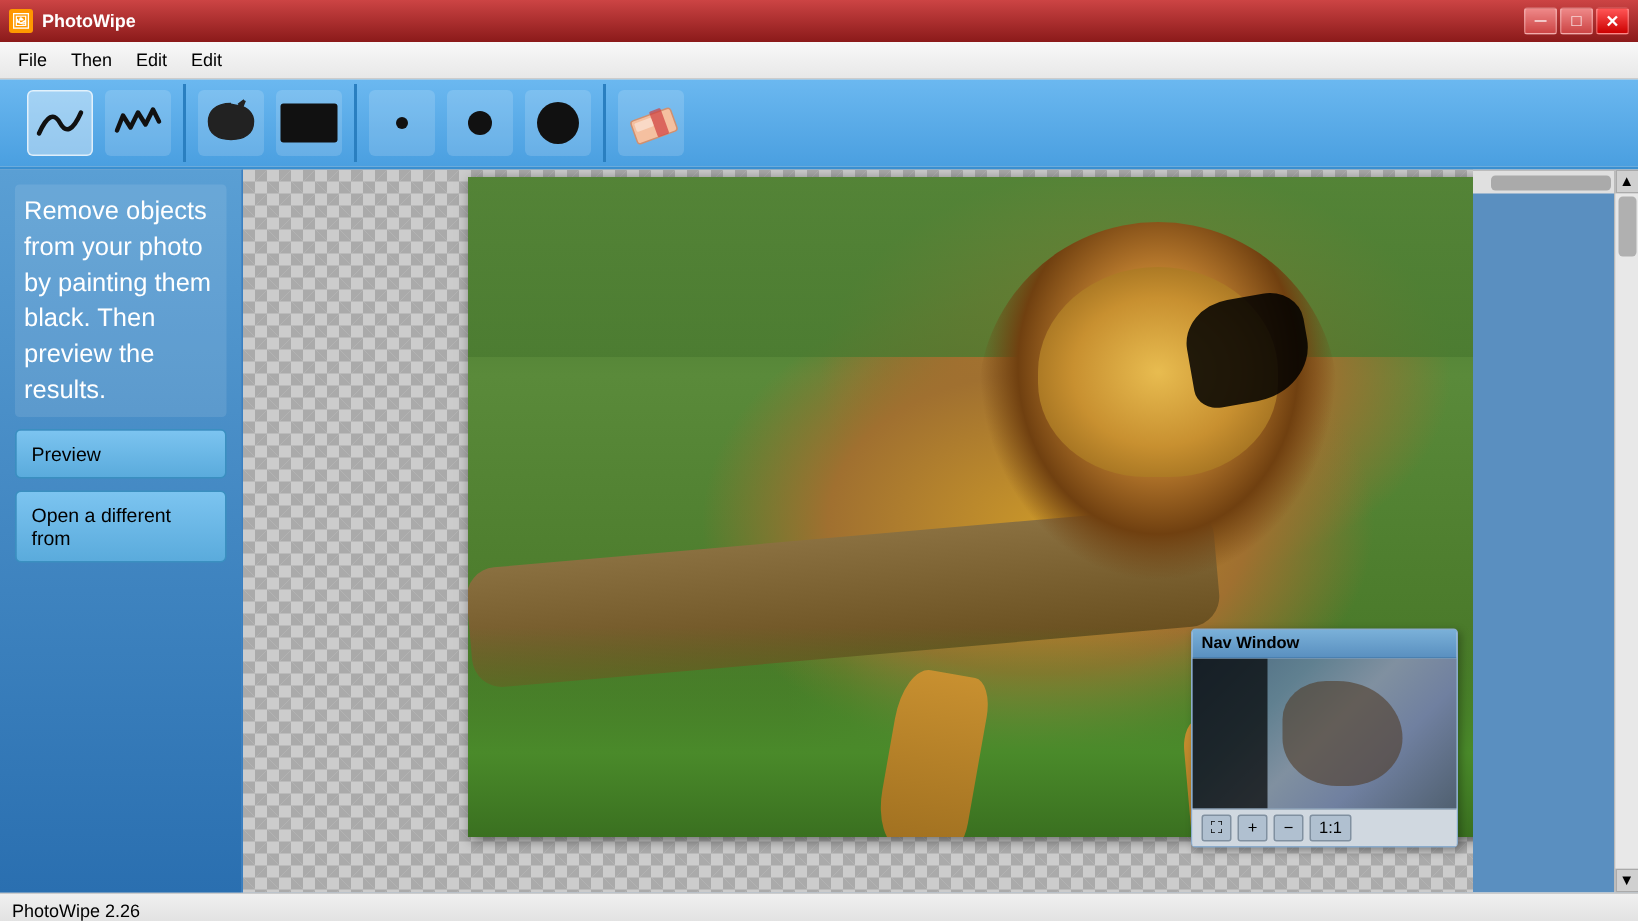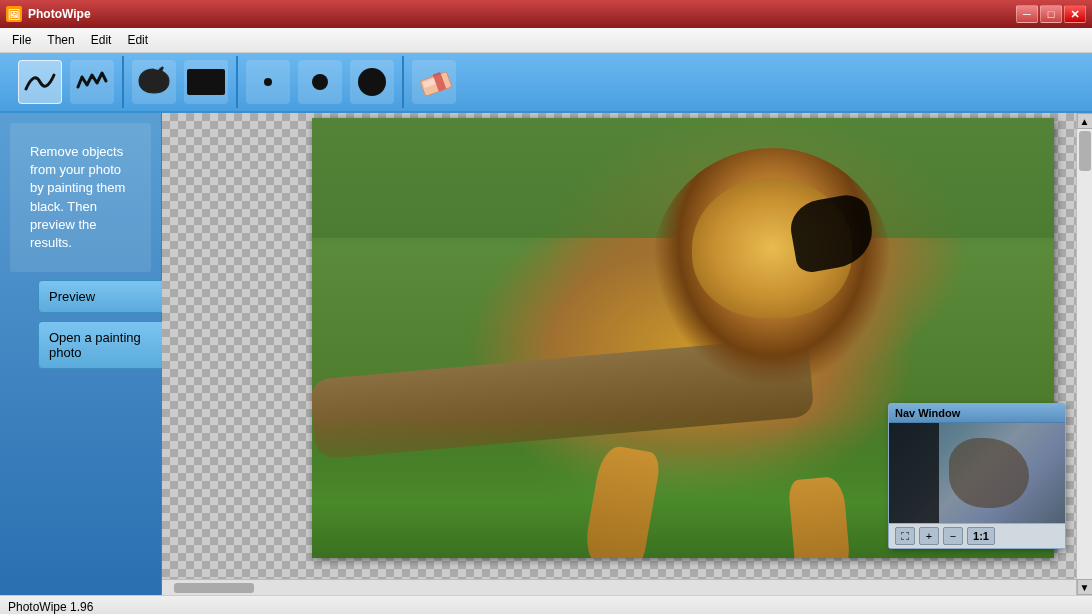--- a/index.html
+++ b/index.html
@@ -101,38 +101,37 @@
       width: 162px;
       background: linear-gradient(to bottom, #5a9fd4, #2a6fb0);
       padding: 10px;
       display: flex;
       flex-direction: column;
       gap: 8px;
       border-right: 1px solid #3a7fc0;
     }
     .instruction-text {
       color: white;
-      font-size: 13px;
+      font-size: 17px;
       line-height: 1.4;
       background: rgba(255,255,255,0.1);
-      padding: 20px;
+      padding: 6px;
       border-radius: 3px;
     }
     .action-btn {
       background: linear-gradient(to bottom, #7cc4f0, #5aabdc);
       border: 1px solid #3a8fc0;
       border-radius: 4px;
       padding: 8px 10px;
       color: #000;
       font-size: 13px;
       font-weight: 500;
       cursor: pointer;
       text-align: left;
       width: 100%;
-      margin-left: 28px;
     }
     .photo-display {
       width: 742px;
       height: 440px;
       background: linear-gradient(135deg, #5a8a3a 0%, #4a7a2a 20%, #8a9a5a 40%, #c8952a 50%, #a07030 60%, #d4a040 70%, #8a7840 80%, #4a7a2a 100%);
       position: relative;
       overflow: hidden;
       box-shadow: 2px 2px 8px rgba(0,0,0,0.5);
     }
     
@@ -282,21 +281,20 @@
     }
 
     .canvas-with-vscroll {
       display: flex;
       flex: 1;
       overflow: hidden;
     }
     .canvas-main {
       flex: 1;
       display: flex;
-      flex-direction: column;
       overflow: hidden;
     }
     .canvas-inner {
       flex: 1;
       overflow: hidden;
       position: relative;
       background: #b8b8b8;
     }
   </style>
 </head>
@@ -374,21 +372,21 @@
       </div>
     </div>
   </div>
 </div>
 
 <div class="main-layout">
 
   <div class="left-panel">
     <div class="instruction-text">Remove objects from your photo by painting them black. Then preview the results.</div>
     <button class="action-btn">Preview</button>
-    <button class="action-btn">Open a painting photo</button>
+    <button class="action-btn">Open a different from</button>
   </div>
 
   <div class="canvas-with-vscroll">
     <div class="canvas-main">
       <div class="canvas-inner">
 
         <div class="checker-bg"></div>
 
         <div style="position: absolute; left: 150px; top: 5px;">
           <div class="photo-display">
@@ -415,35 +413,35 @@
           <div class="nav-title">Nav Window</div>
           <div class="nav-content">
             <div class="nav-preview"></div>
             <div class="nav-lion-silhouette"></div>
             <div class="nav-black-overlay"></div>
           </div>
           <div class="nav-controls">
             <div class="nav-ctrl-btn" title="Fit">⛶</div>
             <div class="nav-ctrl-btn">+</div>
             <div class="nav-ctrl-btn">−</div>
-            <div class="nav-ctrl-btn" style="width:28px;font-weight:bold;">1:1</div>
+            <div class="nav-ctrl-btn" style="width:28px;">1:1</div>
           </div>
         </div>
       </div>
 
       <div class="h-scrollbar">
         <div class="scroll-thumb"></div>
       </div>
     </div>
 
     <div class="v-scrollbar">
       <div class="v-scroll-up">▲</div>
       <div class="v-scroll-track">
         <div class="v-scroll-thumb"></div>
       </div>
       <div class="v-scroll-down">▼</div>
     </div>
   </div>
 </div>
 
 <div class="status-bar">
-  <span>PhotoWipe 1.96</span>
+  <span>PhotoWipe 2.26</span>
 </div>
 
 </body></html>

